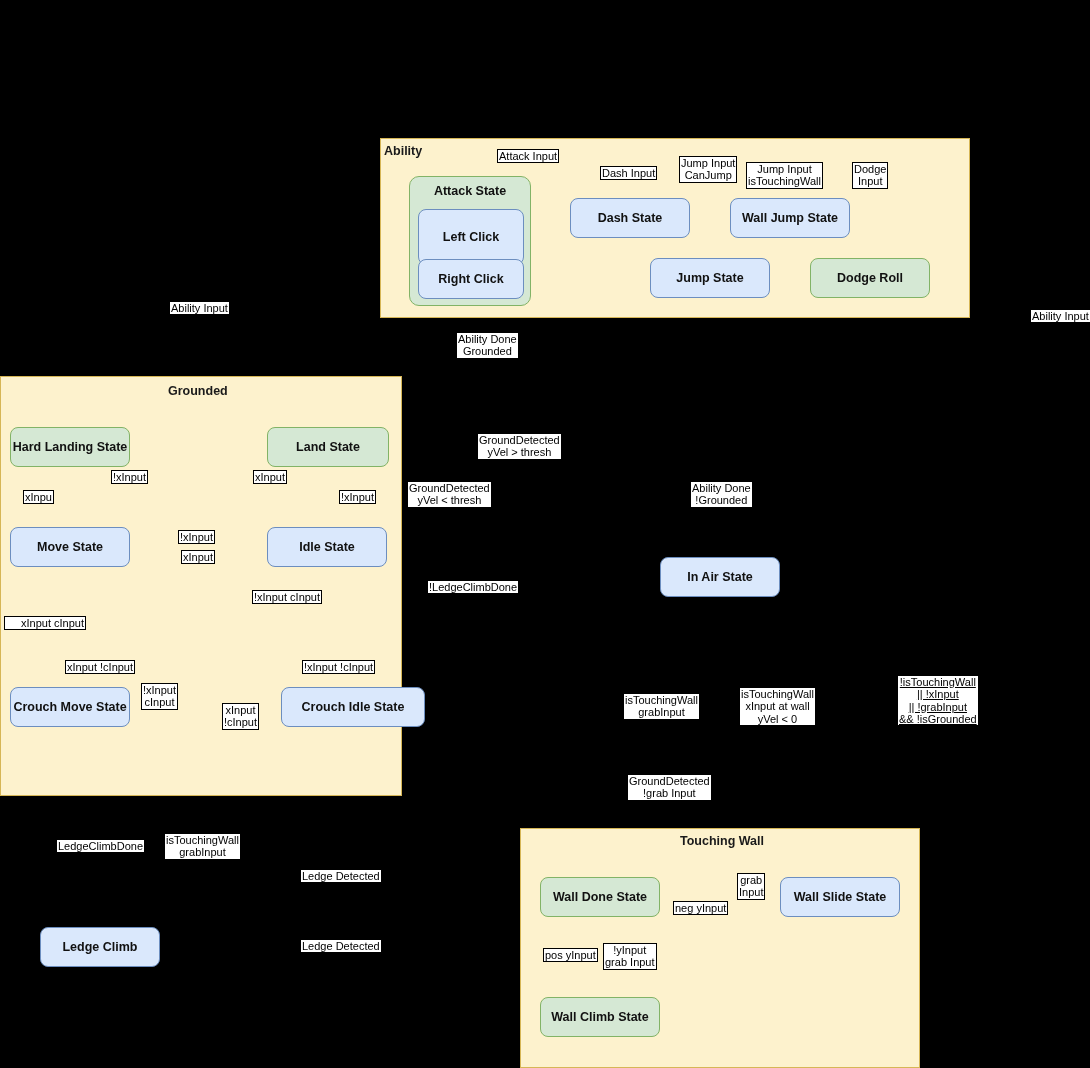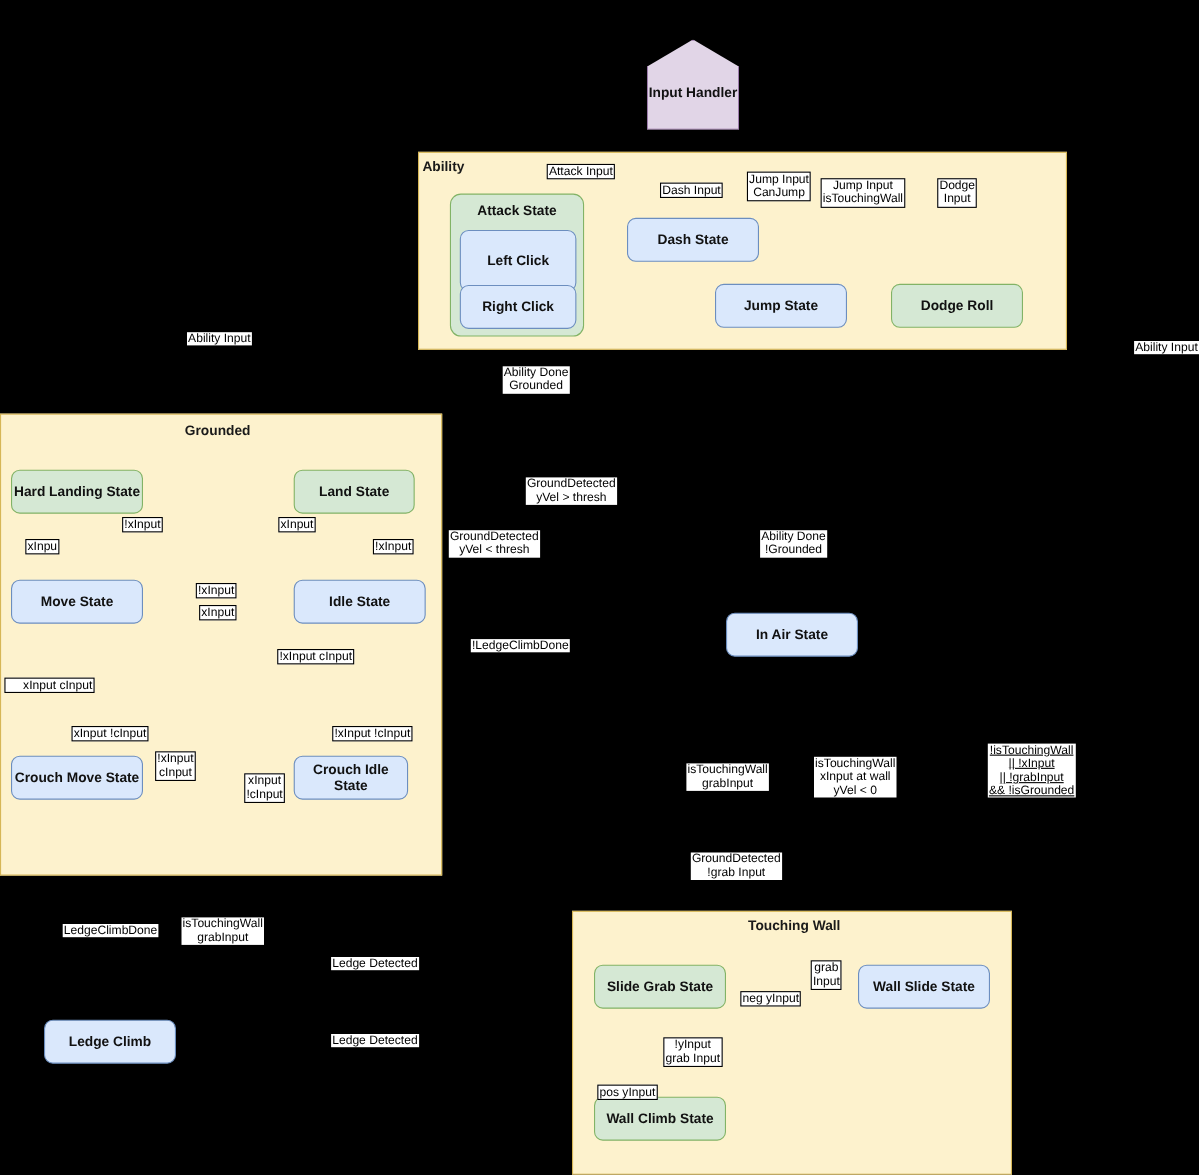--- a/index.html
+++ b/index.html
@@ -104,50 +104,50 @@
 
       <path d="M570,920 L570,996" marker-end="url(#ah)"></path>
 
       <path d="M630,996 L630,921" marker-end="url(#ah)"></path>
     </g>
   </svg>
 
   <div class="container" style="left:380px;top:138px;width:590px;height:180px;"></div>
   <div class="container-title" style="left:384px;top:144px;">Ability</div>
 
-  <div class="house" style="left:588px;top:36px;width:84px;height:82px;">Input Handler</div>
 
   <div class="node green compound" style="left:409px;top:176px;width:122px;height:130px;">
     <div class="ctitle">Attack State</div>
     <div class="node blue" style="left:8px;top:32px;width:106px;height:56px;">Left Click</div>
     <div class="node blue" style="left:8px;top:82px;width:106px;height:40px;">Right Click</div>
   </div>
 
   <div class="node blue" style="left:570px;top:198px;width:120px;height:40px;">Dash State</div>
+  <div class="node blue" style="left:730px;top:198px;width:120px;height:40px;">Wall Jump State</div>
   <div class="node blue" style="left:650px;top:258px;width:120px;height:40px;">Jump State</div>
   <div class="node green" style="left:810px;top:258px;width:120px;height:40px;">Dodge Roll</div>
 
   <div class="lbl box" style="left:497px;top:149px;">Attack Input</div>
   <div class="lbl box" style="left:600px;top:166px;">Dash Input</div>
   <div class="lbl box" style="left:679px;top:156px;">Jump Input
 CanJump</div>
   <div class="lbl box" style="left:746px;top:162px;">Jump Input
 isTouchingWall</div>
   <div class="lbl box" style="left:852px;top:162px;">Dodge
 Input</div>
 
   <div class="container" style="left:0px;top:376px;width:402px;height:420px;"></div>
   <div class="container-title" style="left:168px;top:384px;">Grounded</div>
 
   <div class="node green" style="left:10px;top:427px;width:120px;height:40px;">Hard Landing State</div>
-  <div class="node green" style="left:267px;top:427px;width:110px;height:40px;">Land State</div>
+  <div class="node green" style="left:267px;top:427px;width:122px;height:40px;">Land State</div>
   <div class="node blue" style="left:10px;top:527px;width:120px;height:40px;">Move State</div>
   <div class="node blue" style="left:267px;top:527px;width:120px;height:40px;">Idle State</div>
   <div class="node blue" style="left:10px;top:687px;width:120px;height:40px;">Crouch Move State</div>
-  <div class="node blue" style="left:267px;top:687px;width:104px;height:40px;">Crouch Idle State</div>
+  <div class="node blue" style="left:281px;top:687px;width:144px;height:40px;">Crouch Idle State</div>
 
   <div class="lbl box" style="left:111px;top:470px;">!xInput</div>
   <div class="lbl box" style="left:253px;top:470px;">xInput</div>
   <div class="lbl box" style="left:23px;top:490px;">xInpu</div>
   <div class="lbl box" style="left:339px;top:490px;">!xInput</div>
   <div class="lbl box" style="left:178px;top:530px;">!xInput</div>
   <div class="lbl box" style="left:181px;top:550px;">xInput</div>
   <div class="lbl box" style="left:4px;top:616px;padding-left:16px;">xInput cInput</div>
   <div class="lbl box" style="left:252px;top:590px;">!xInput cInput</div>
   <div class="lbl box" style="left:65px;top:660px;">xInput !cInput</div>
@@ -185,24 +185,24 @@
   <div class="lbl plain" style="left:57px;top:840px;">LedgeClimbDone</div>
   <div class="lbl plain" style="left:165px;top:834px;">isTouchingWall
 grabInput</div>
   <div class="lbl plain" style="left:301px;top:870px;">Ledge Detected</div>
   <div class="lbl plain" style="left:301px;top:940px;">Ledge Detected</div>
   <div class="node blue" style="left:40px;top:927px;width:120px;height:40px;">Ledge Climb</div>
 
   <div class="container" style="left:520px;top:828px;width:400px;height:240px;"></div>
   <div class="container-title" style="left:680px;top:834px;">Touching Wall</div>
 
-  <div class="node green" style="left:540px;top:877px;width:120px;height:40px;">Slide Grab State</div>
+  <div class="node green" style="left:540px;top:877px;width:120px;height:40px;">Wall Done State</div>
   <div class="node blue" style="left:780px;top:877px;width:120px;height:40px;">Wall Slide State</div>
   <div class="node green" style="left:540px;top:997px;width:120px;height:40px;">Wall Climb State</div>
 
   <div class="lbl box" style="left:737px;top:873px;">grab
 Input</div>
   <div class="lbl box" style="left:673px;top:901px;">neg yInput</div>
-  <div class="lbl box" style="left:543px;top:986px;">pos yInput</div>
+  <div class="lbl box" style="left:543px;top:948px;">pos yInput</div>
   <div class="lbl box" style="left:603px;top:943px;">!yInput
 grab Input</div>
 
 </div>
 
 </body></html>

